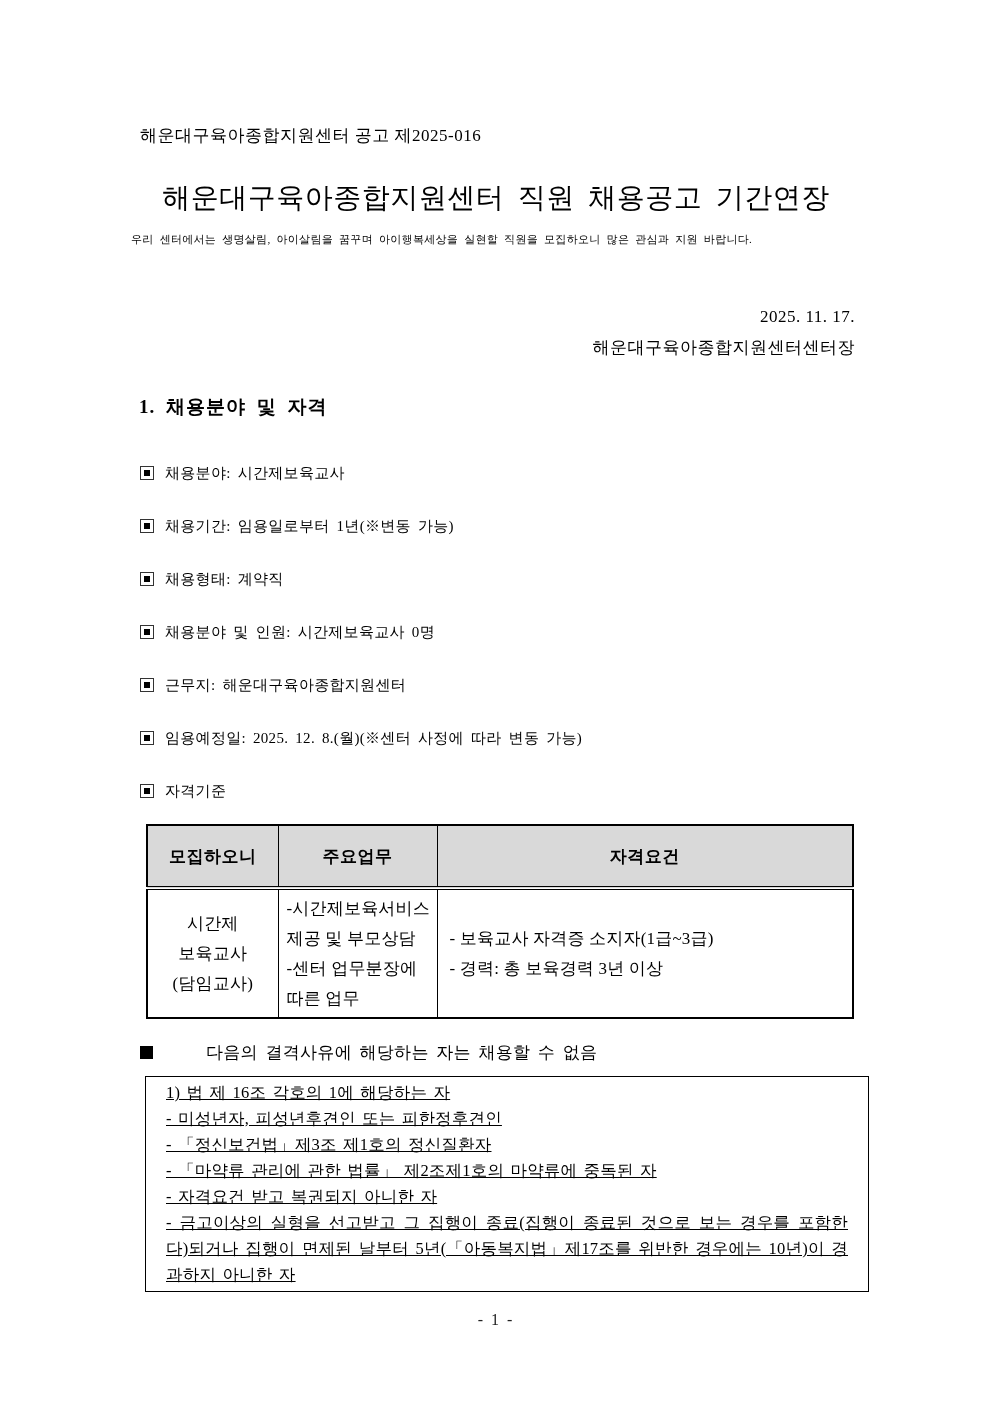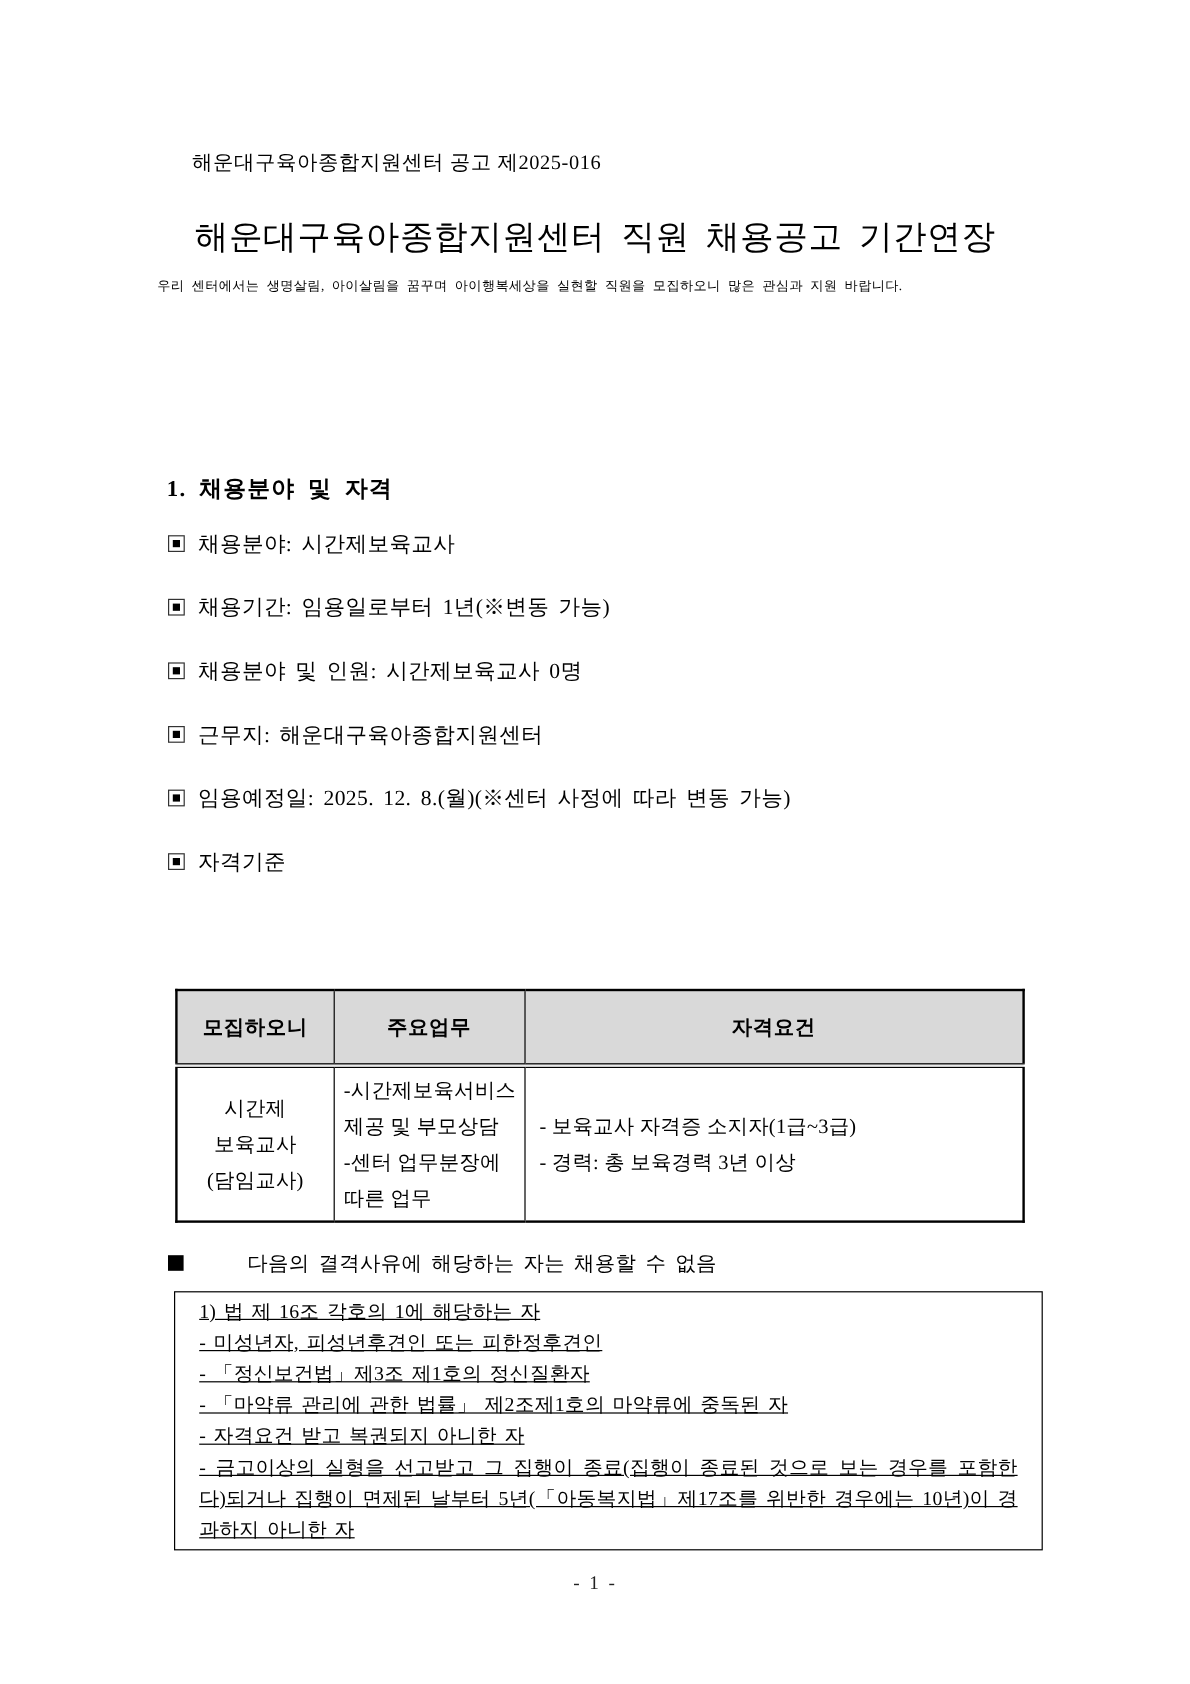--- a/index.html
+++ b/index.html
@@ -15,21 +15,20 @@
     font-family: "Liberation Serif", "DejaVu Serif", serif;
     color: #000000;
     overflow: hidden;
   }
   .doc-number {
     position: absolute;
     left: 140px;
     top: 124px;
     font-size: 17px;
     letter-spacing: 0.5px;
-    margin-left: 20px;
   }
   .title {
     position: absolute;
     left: 138px;
     top: 179px;
     width: 716px;
     margin: 0;
     text-align: center;
     font-size: 28px;
     font-weight: normal;
@@ -76,24 +75,25 @@
     width: 716px;
     margin: 0;
     padding: 0;
     list-style: none;
   }
   .bullets li {
     display: flex;
     align-items: center;
     height: 20px;
     margin-bottom: 33px;
-    font-size: 18px;
+    font-size: 15px;
     letter-spacing: 0.3px;
     word-spacing: 3px;
     white-space: nowrap;
+    margin-top: 20px;
   }
   .sq-icon {
     position: relative;
     display: inline-block;
     width: 12px;
     height: 12px;
     border: 1px solid #333333;
     background: #ffffff;
     margin-right: 11px;
     flex: 0 0 auto;
@@ -193,31 +193,39 @@
 <body>
 
 <div class="page">
 
   <div class="doc-number">해운대구육아종합지원센터 공고 제2025-016</div>
 
   <h1 class="title">해운대구육아종합지원센터 직원 채용공고 기간연장</h1>
 
   <p class="intro">우리 센터에서는 생명살림, 아이살림을 꿈꾸며 아이행복세상을 실현할 직원을 모집하오니 많은 관심과 지원 바랍니다.</p>
 
+  <div class="date-block">
+    <div>2025. 11. 17.</div>
+    <div>해운대구육아종합지원센터센터장</div>
+  </div>
 
   <h2 class="section-heading">1. 채용분야 및 자격</h2>
 
   <ul class="bullets">
     <li>
       <span class="sq-icon"></span>
       <span>채용분야: 시간제보육교사</span>
     </li>
     <li>
       <span class="sq-icon"></span>
       <span>채용기간: 임용일로부터 1년(※변동 가능)</span>
+    </li>
+    <li>
+      <span class="sq-icon"></span>
+      <span>채용형태: 계약직</span>
     </li>
     <li>
       <span class="sq-icon"></span>
       <span>채용분야 및 인원: 시간제보육교사 0명</span>
     </li>
     <li>
       <span class="sq-icon"></span>
       <span>근무지: 해운대구육아종합지원센터</span>
     </li>
     <li>

